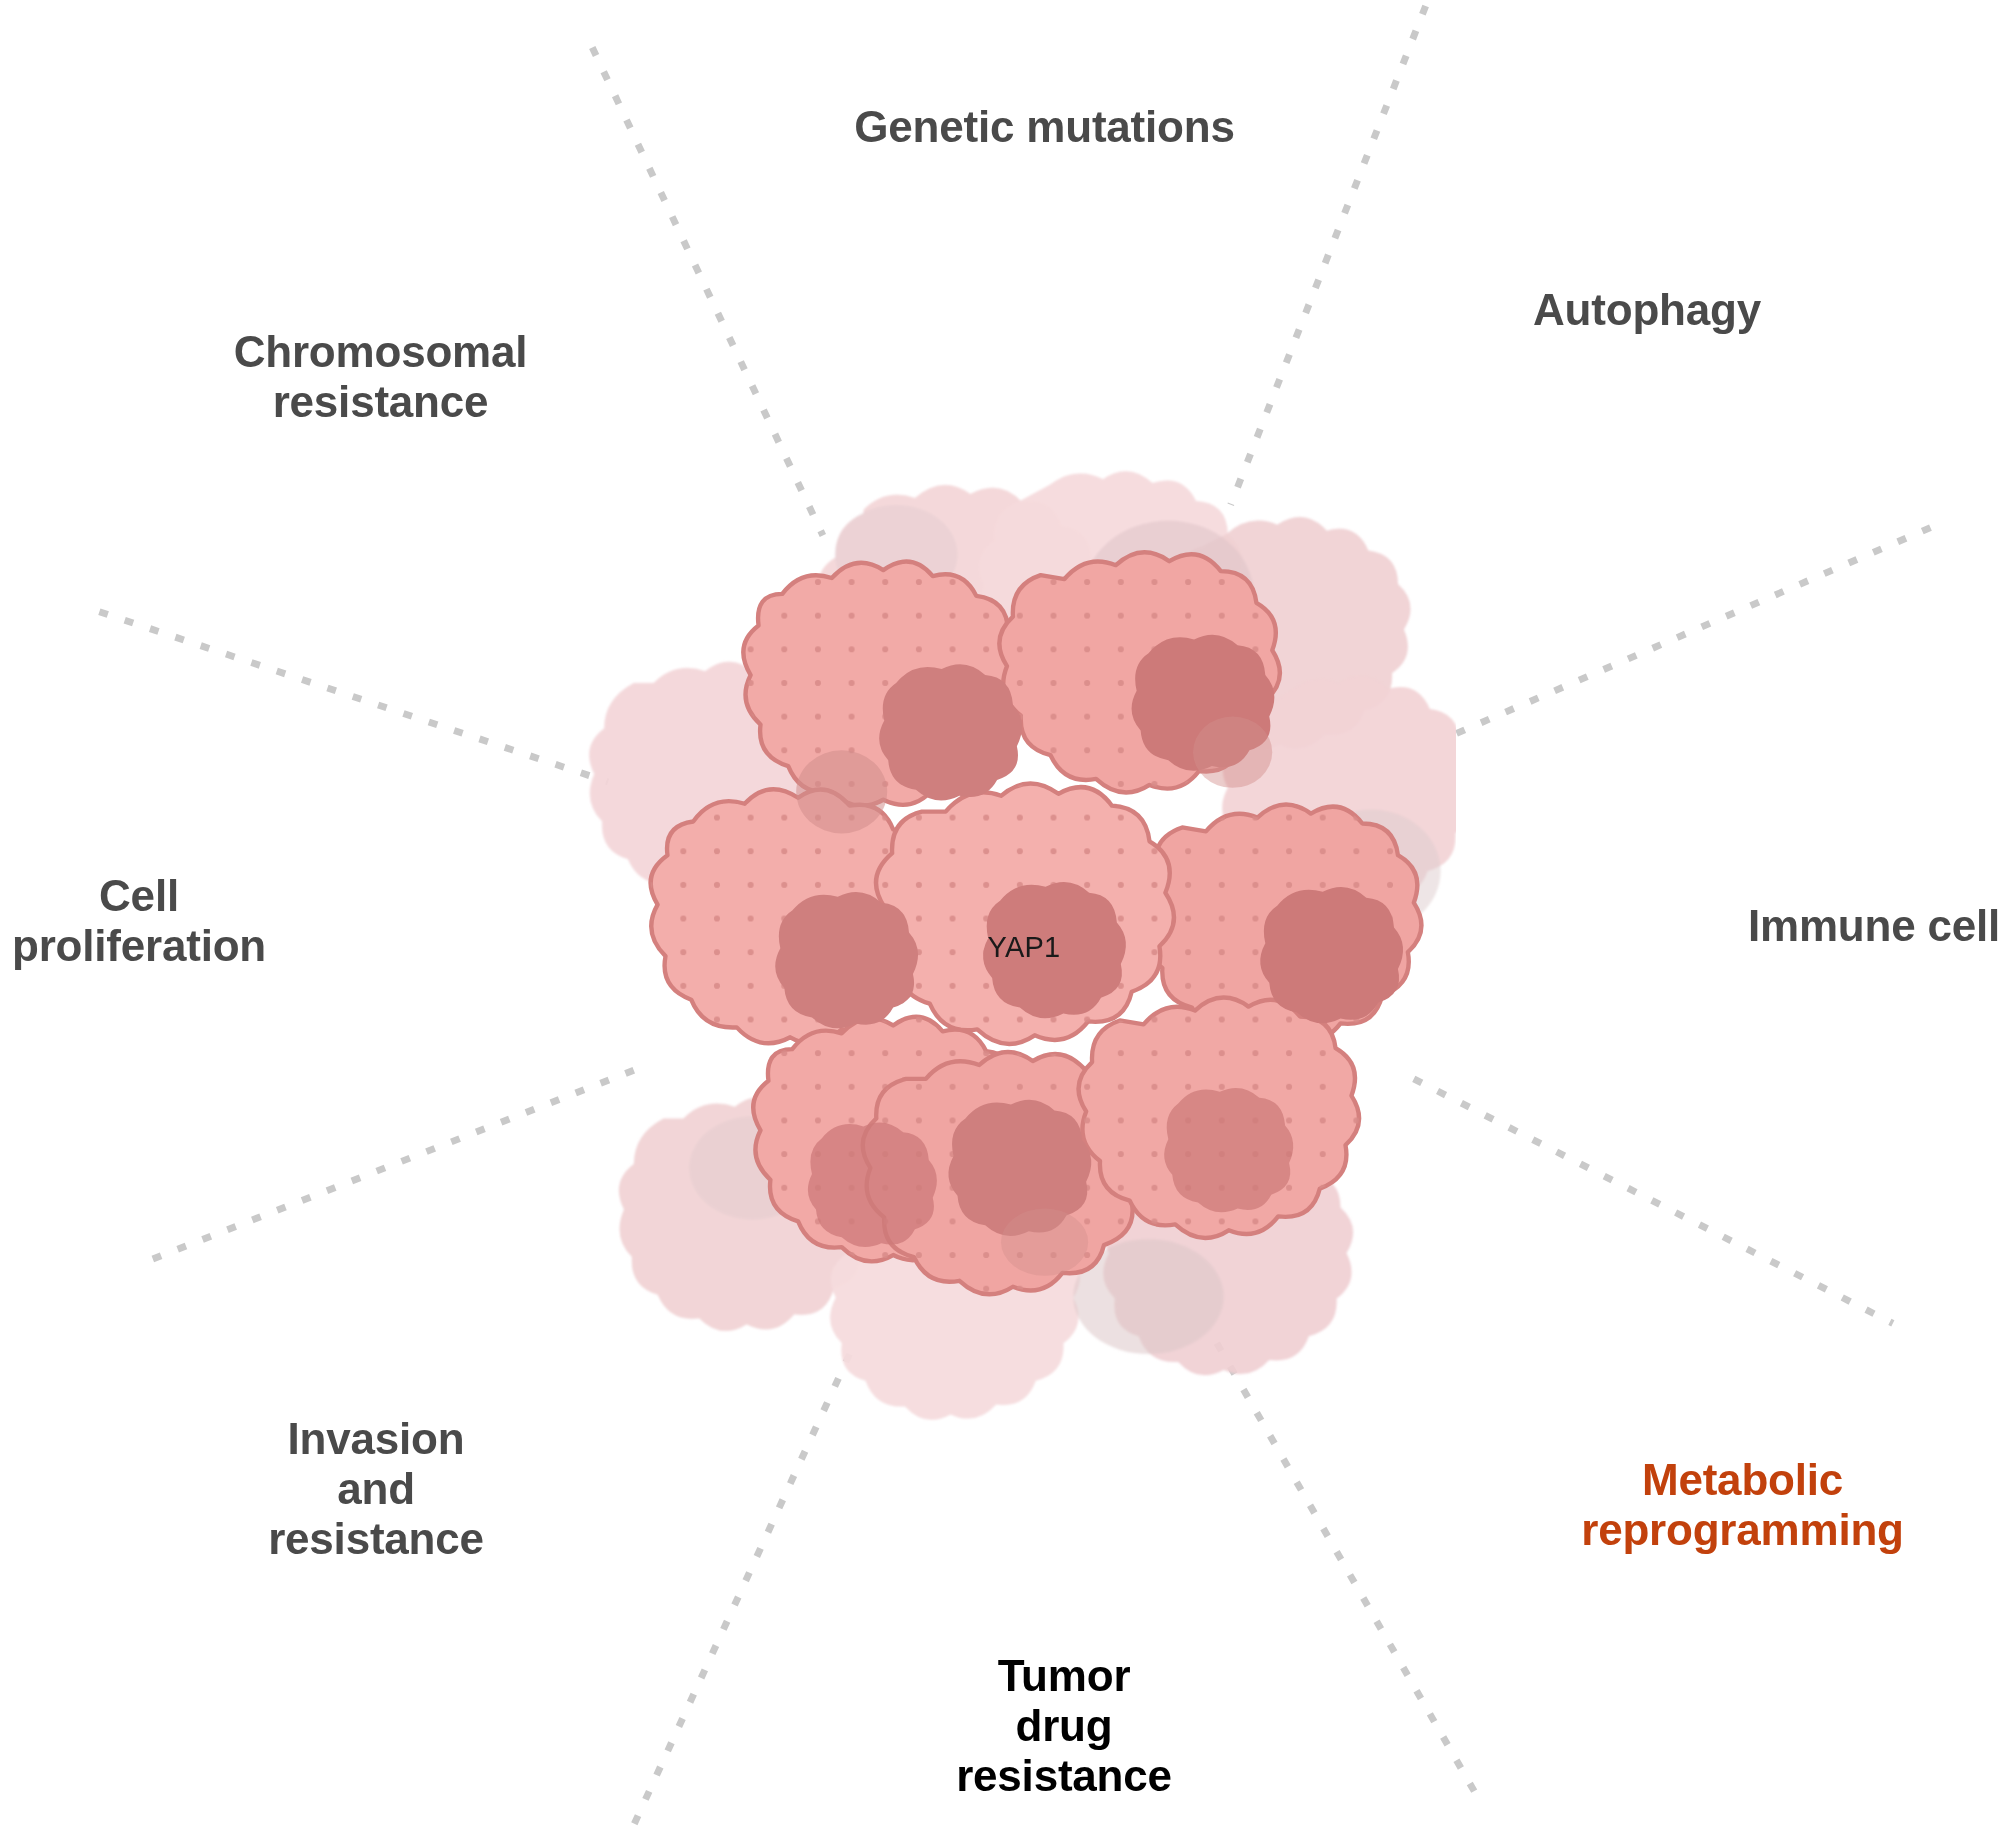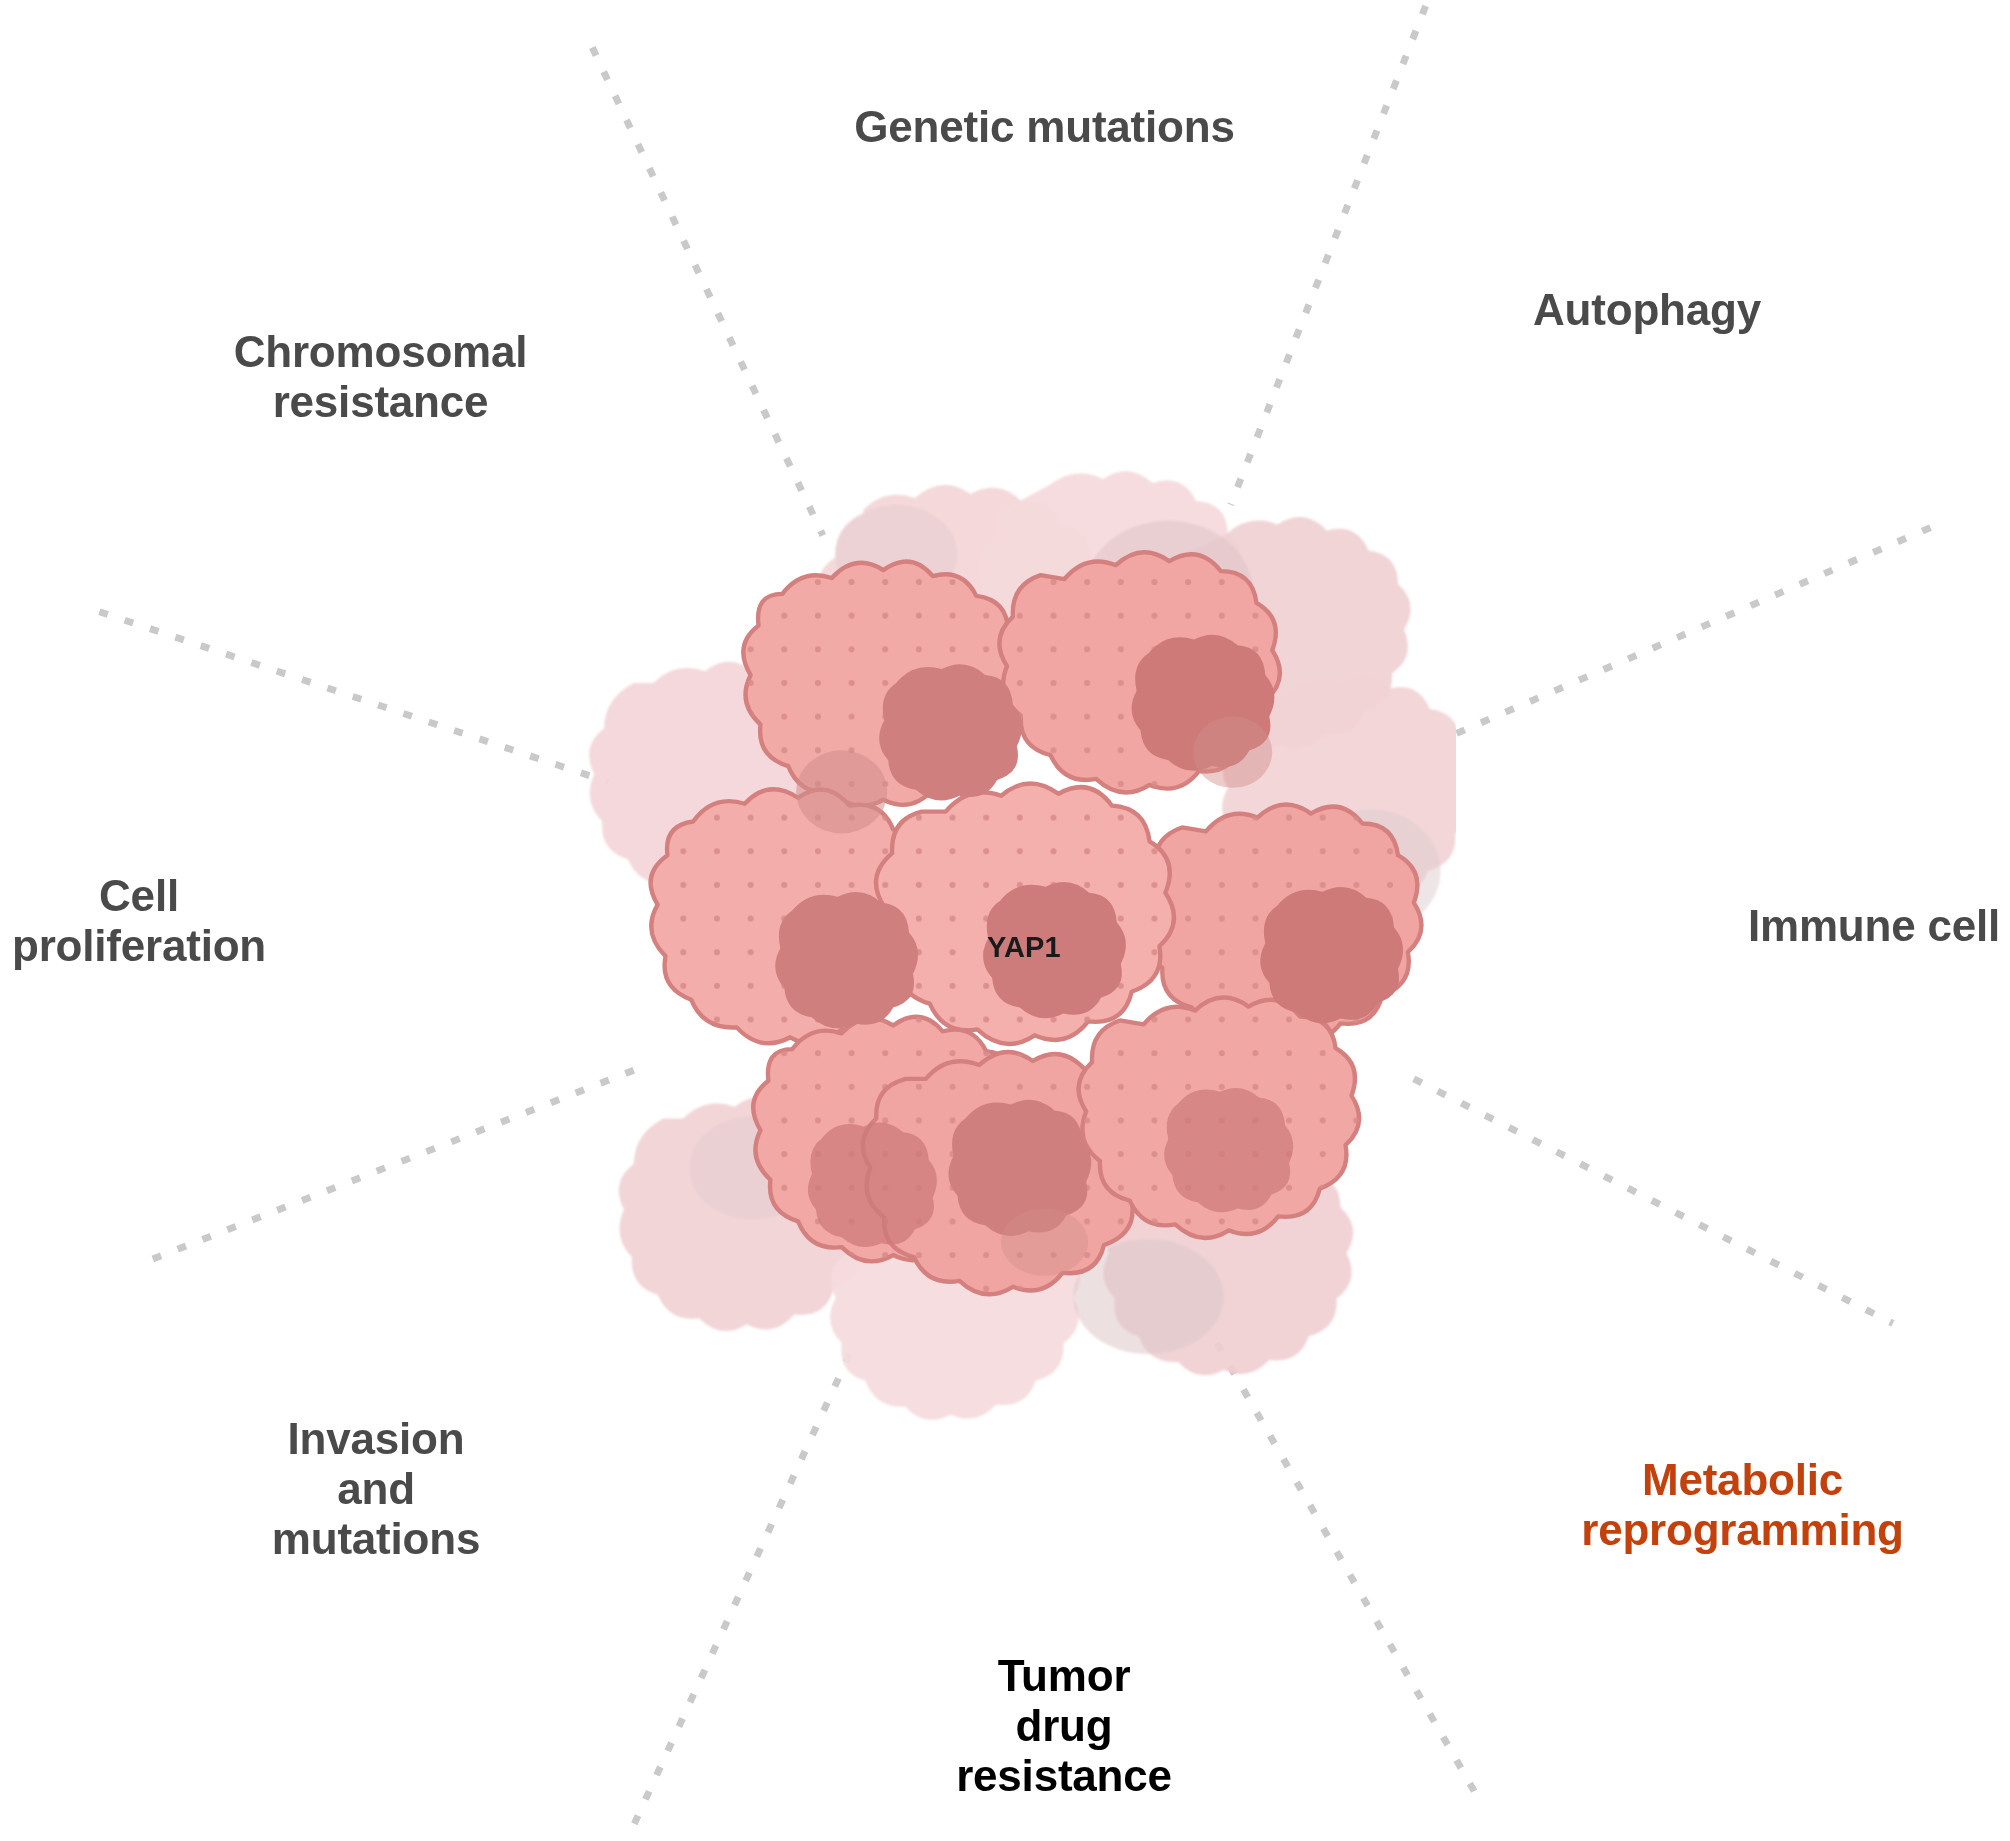--- a/index.html
+++ b/index.html
@@ -16,21 +16,21 @@
     font-weight:bold;
     font-size:44px;
     line-height:50px;
     text-align:center;
     white-space:pre-line;
     letter-spacing:-0.2px;
   }
   .center-label{
     position:absolute;
     color:#1a1a1a;
-    font-weight:700;
+    font-weight:400;
     font-size:29px;
     text-align:center;
     letter-spacing:0.2px;
   }
 </style>
 </head>
 <body>
 
 <div id="stage">
 
@@ -145,21 +145,21 @@
       <div class="label" style="color: rgb(74, 74, 74); width: 515px; left: 787px; text-align: center; top: 102px;">Genetic mutations</div>
       <div class="label" style="color: rgb(74, 74, 74); width: 416px; left: 1439px; text-align: center; top: 285px;">Autophagy</div>
       <div class="label" style="color: rgb(74, 74, 74); width: 416px; left: 1666px; text-align: center; top: 901px;">Immune cell</div>
       <div class="label" style="color: #c2410c; width: 515px; left: 1485px; text-align: center; top: 1455px;">Metabolic
 reprogramming</div>
       <div class="label" style="color: #000000; width: 416px; left: 856px; text-align: center; top: 1651px;">Tumor
 drug
 resistance</div>
       <div class="label" style="color: rgb(74, 74, 74); width: 416px; left: 168px; text-align: center; top: 1414px;">Invasion
 and
-mutations</div>
+resistance</div>
       <div class="label" style="color: rgb(74, 74, 74); width: 416px; left: -69px; text-align: center; top: 871px;">Cell
 proliferation</div>
       <div class="label" style="color: rgb(74, 74, 74); width: 455px; left: 153px; text-align: center; top: 327px;">Chromosomal
 resistance</div>
     </div>
 
 </div>
 
 
 </body></html>

